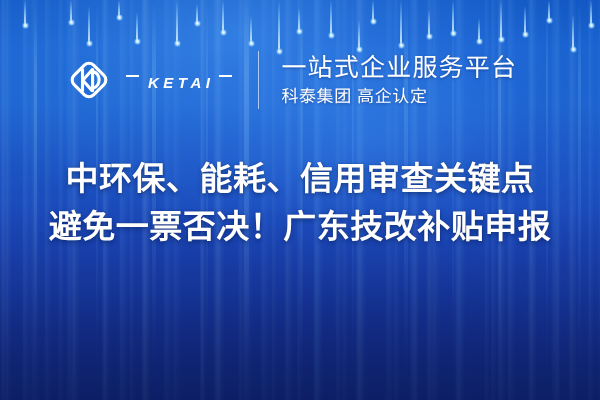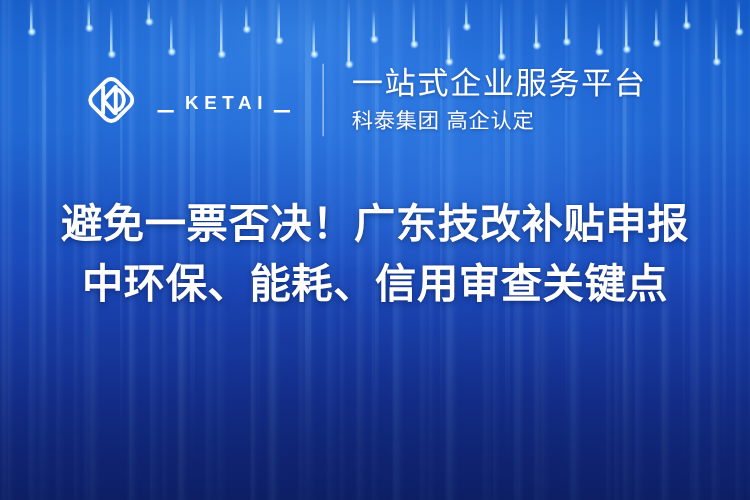--- a/index.html
+++ b/index.html
@@ -145,24 +145,25 @@
     color: #ffffff;
     font-size: 27px;
     font-weight: 700;
     letter-spacing: 1.5px;
     line-height: 1;
     white-space: nowrap;
     text-shadow: 0 1px 3px rgba(6,24,80,0.45);
   }
   .logo-en-row {
     display: flex;
-    align-items: flex-end;
+    align-items: flex-start;
     margin-top: 5px;
     width: 100%;
     justify-content: center;
+    font-style: italic;
   }
   .logo-en-row .dash {
     height: 2px;
     width: 13px;
     background: #ffffff;
     flex: 0 0 13px;
   }
   .logo-en {
     color: #ffffff;
     font-size: 15px;
@@ -300,17 +301,17 @@
     <div class="divider"></div>
 
     <div class="tagline">
       <div class="tagline-main">一站式企业服务平台</div>
       <div class="tagline-sub">科泰集团 高企认定</div>
     </div>
 
   </div>
 
   <div class="headline">
+    <div class="headline-line">中环保、能耗、信用审查关键点</div>
     <div class="headline-line">避免一票否决！广东技改补贴申报</div>
-    <div class="headline-line">中环保、能耗、信用审查关键点</div>
   </div>
 
 </div>
 
 </body></html>

